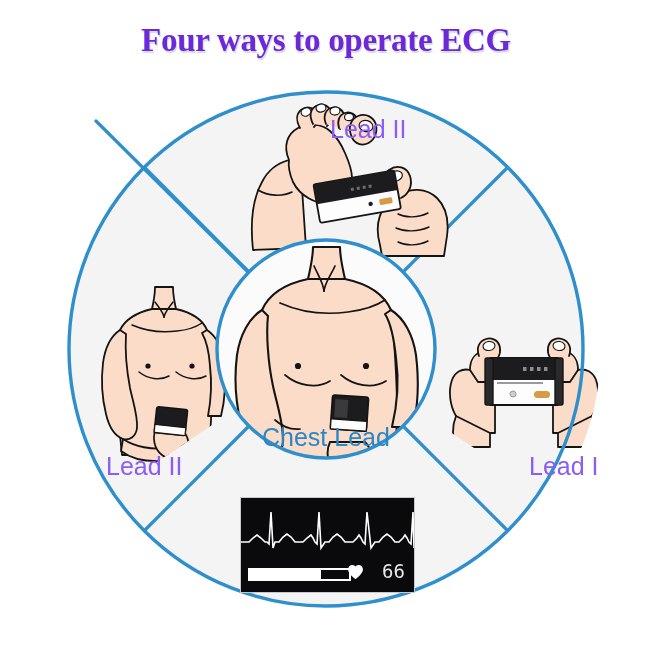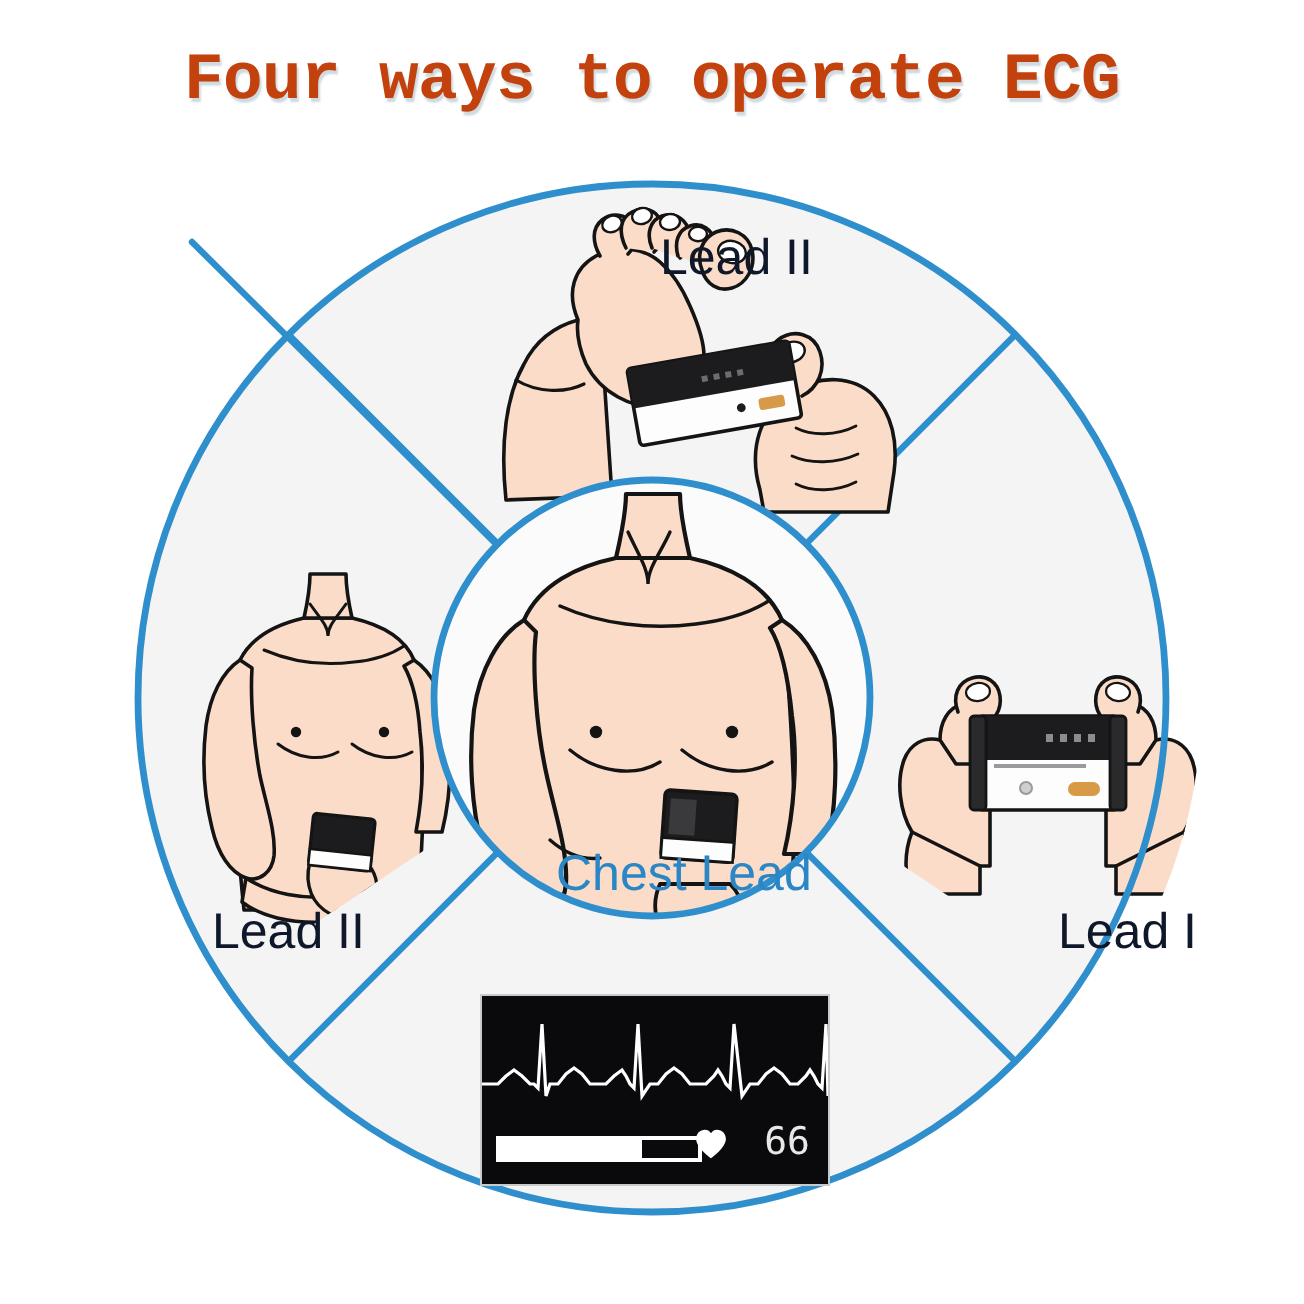--- a/index.html
+++ b/index.html
@@ -19,44 +19,44 @@
     width: 652px;
     height: 652px;
     background: #ffffff;
   }
   #title {
     position: absolute;
     left: 0;
     top: 22px;
     width: 652px;
     text-align: center;
-    font-family: Liberation Mono, monospace;
+    font-family: Liberation Serif, serif;
     font-weight: bold;
     font-size: 33px;
     letter-spacing: -0.3px;
-    color: #c2410c;
+    color: #6d28d9;
     text-shadow: 1px 2px 1px rgba(170,185,195,0.55);
     white-space: nowrap;
   }
   #diagram {
     position: absolute;
     left: 0;
     top: 0;
   }
   .lbl {
     position: absolute;
     font-family: "Liberation Sans", sans-serif;
     font-weight: normal;
-    color: #0f172a;
+    color: #8b5cf6;
     white-space: nowrap;
   }
   #label-top    { left: 330px; top: 115px;  font-size: 25px; }
   #label-left   { left: 106px; top: 452px;  font-size: 25px; }
   #label-right  { left: 481px; top: 452px;  font-size: 25px; margin-left: 48px; }
-  #label-center { left: 262px; top: 423px;  font-size: 25px; color: #2a86c4; margin-left: 16px; }
+  #label-center { left: 262px; top: 423px;  font-size: 25px; color: #2a86c4; }
 
   
   #monitor {
     position: absolute;
     left: 240px;
     top: 497px;
     width: 175px;
     height: 96px;
     background: #0a0a0c;
     border: 1px solid #c9c9c9;

